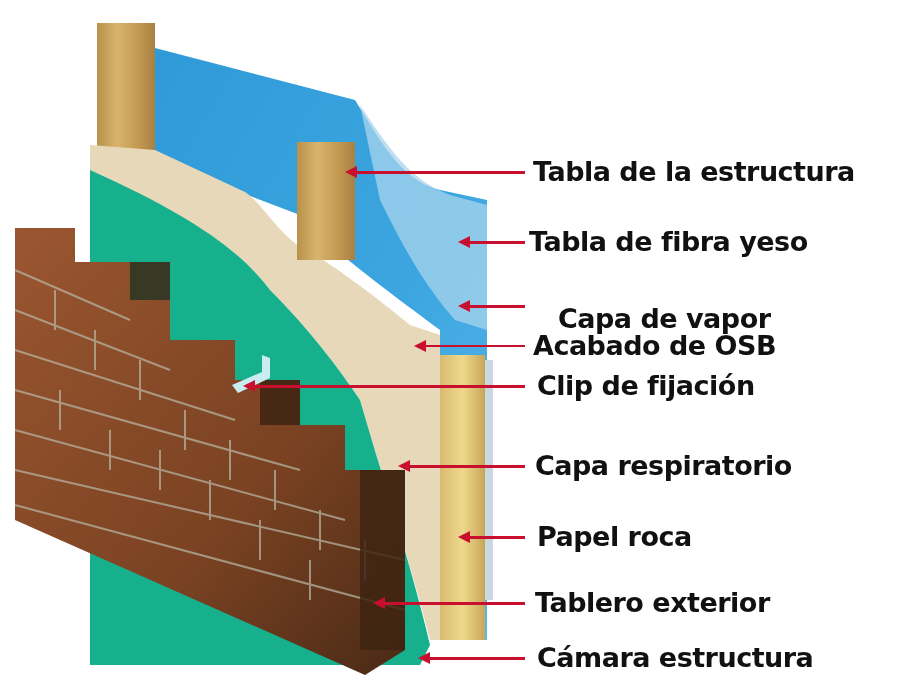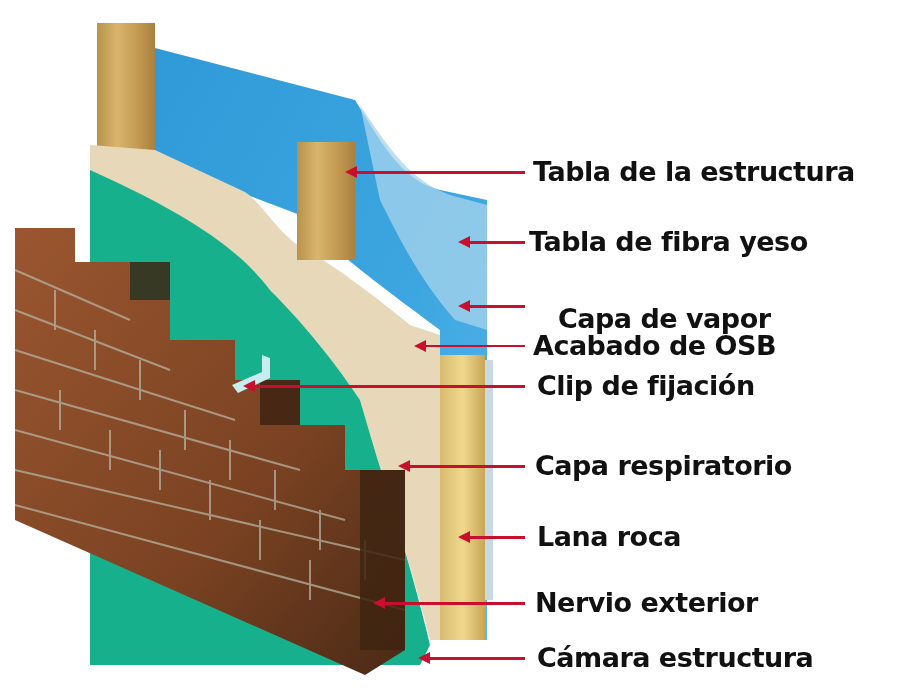--- a/index.html
+++ b/index.html
@@ -122,22 +122,22 @@
   <div class="arrow-line" style="left:253px;top:385px;width:272px;"></div>
   <div class="arrow-head" style="left:243px;top:380px;"></div>
   <div class="label" style="left:537px;top:371px;">Clip de fijación</div>
 
   <div class="arrow-line" style="left:408px;top:465px;width:117px;"></div>
   <div class="arrow-head" style="left:398px;top:460px;"></div>
   <div class="label" style="left:535px;top:451px;">Capa respiratorio</div>
 
   <div class="arrow-line" style="left:468px;top:536px;width:57px;"></div>
   <div class="arrow-head" style="left:458px;top:531px;"></div>
-  <div class="label" style="left:537px;top:522px;">Lana roca</div>
+  <div class="label" style="left:537px;top:522px;">Papel roca</div>
 
   <div class="arrow-line" style="left:383px;top:602px;width:142px;"></div>
   <div class="arrow-head" style="left:373px;top:597px;"></div>
-  <div class="label" style="left:535px;top:588px;">Nervio exterior</div>
+  <div class="label" style="left:535px;top:588px;">Tablero exterior</div>
 
   <div class="arrow-line" style="left:428px;top:657px;width:97px;"></div>
   <div class="arrow-head" style="left:418px;top:652px;"></div>
   <div class="label" style="left:537px;top:643px;">Cámara estructura</div>
 </div>
 
 </body></html>

